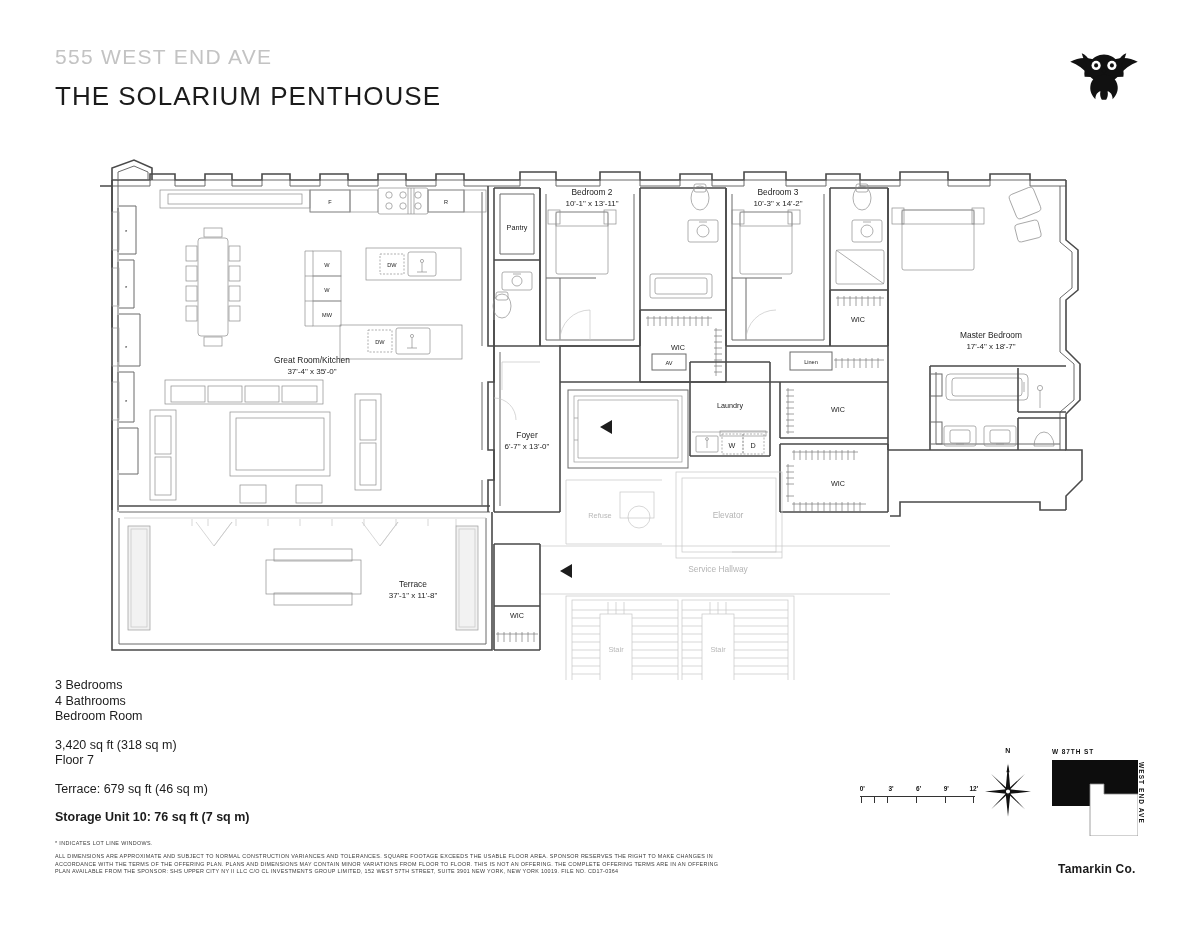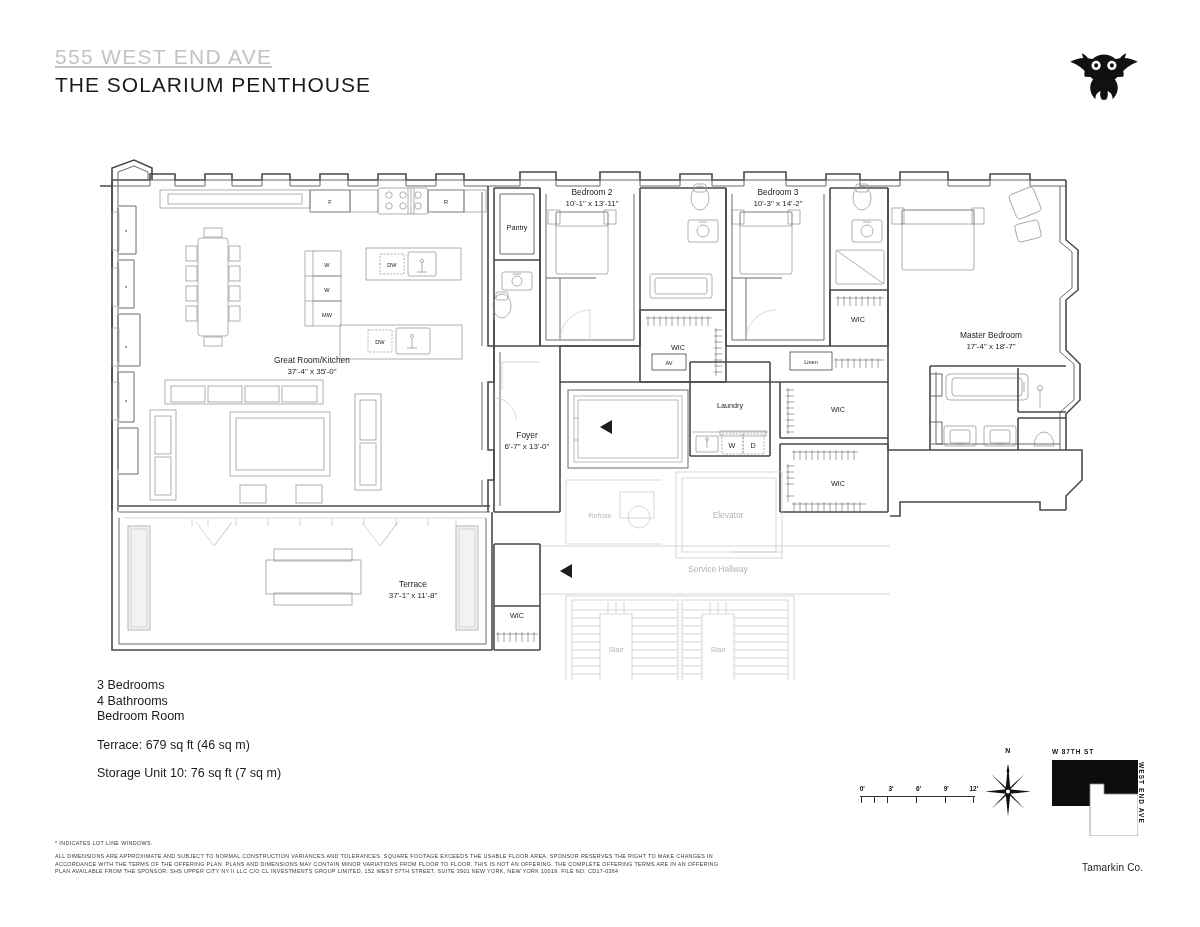--- a/index.html
+++ b/index.html
@@ -9,38 +9,38 @@
     font-family:"Liberation Sans","DejaVu Sans",sans-serif;
     color:#1a1a1a;
     -webkit-font-smoothing:antialiased;
   }
   .abs{position:absolute;}
 
   
   #header{left:55px;top:46px;}
   #addr-line{
     font-size:21px;letter-spacing:1.3px;color:#c3c3c3;font-weight:400;
-    line-height:1.05;white-space:nowrap;text-decoration:underline;
+    line-height:1.05;white-space:nowrap;
   }
   #plan-title{
-    font-size:21px;letter-spacing:1.0px;color:#1b1b1b;font-weight:400;
-    line-height:1.25;margin-top:4px;white-space:nowrap;text-align:right;
+    font-size:26px;letter-spacing:1.0px;color:#1b1b1b;font-weight:400;
+    line-height:1.25;margin-top:12px;white-space:nowrap;text-align:right;
   }
   #logo{left:1068px;top:46px;width:72px;height:56px;}
 
   
   #summary{left:55px;top:678px;font-size:12.5px;line-height:15.5px;color:#1c1c1c;}
-  #summary .grp{margin-bottom:13px;margin-left:42px;}
-  #summary .grp:last-child{margin-bottom:0;}
+  #summary .grp{margin-bottom:13px;}
+  #summary .grp:last-child{margin-bottom:0;font-weight:bold;}
 
   
   #lotline-note{left:55px;top:840px;font-size:5.4px;letter-spacing:.35px;color:#3a3a3a;}
   #disclaimer{left:55px;top:853px;width:665px;font-size:5.4px;letter-spacing:.32px;
       line-height:7.6px;color:#3a3a3a;text-align:left;}
-  #credit{left:1082px;top:862px;font-size:10px;font-weight:normal;color:#1a1a1a;letter-spacing:.2px;}
+  #credit{left:1058px;top:862px;font-size:12px;font-weight:bold;color:#1a1a1a;letter-spacing:.2px;}
 
   
   #scalebar{left:860px;top:785px;width:115px;}
   #scalebar .ticklabels{position:relative;height:11px;}
   #scalebar .ticklabels span{position:absolute;font-size:6.5px;font-weight:bold;color:#111;transform:translateX(-50%);}
   #scalebar .axis{position:relative;height:9px;border-top:1px solid #333;}
   #scalebar .axis i{position:absolute;top:0;width:1px;height:6px;background:#333;}
 
   
   #compass{left:985px;top:748px;width:46px;height:80px;}
@@ -565,20 +565,24 @@
     <path d="M560,286 A20,20 0 0,1 580,306" opacity="0"></path>
   </g>
 </svg>
 </div>
 
 <div class="abs" id="summary">
   <div class="grp">
     <div>3 Bedrooms</div>
     <div>4 Bathrooms</div>
     <div>Bedroom Room</div>
+  </div>
+  <div class="grp">
+    <div>3,420 sq ft (318 sq m)</div>
+    <div>Floor 7</div>
   </div>
   <div class="grp">
     <div>Terrace: 679 sq ft (46 sq m)</div>
   </div>
   <div class="grp">
     <div>Storage Unit 10: 76 sq ft (7 sq m)</div>
   </div>
 </div>
 
 <div class="abs" id="scalebar">

